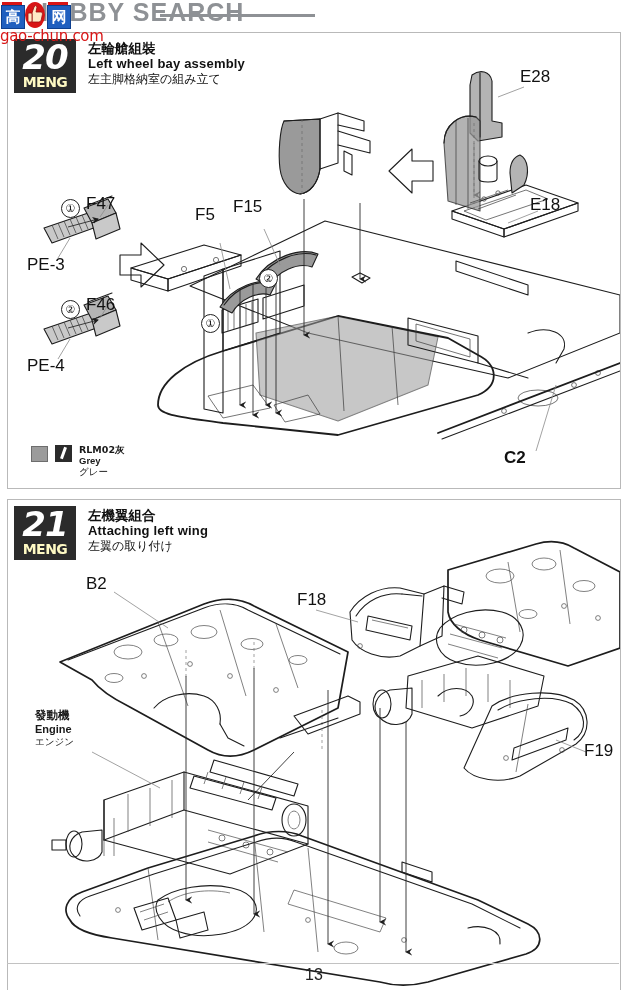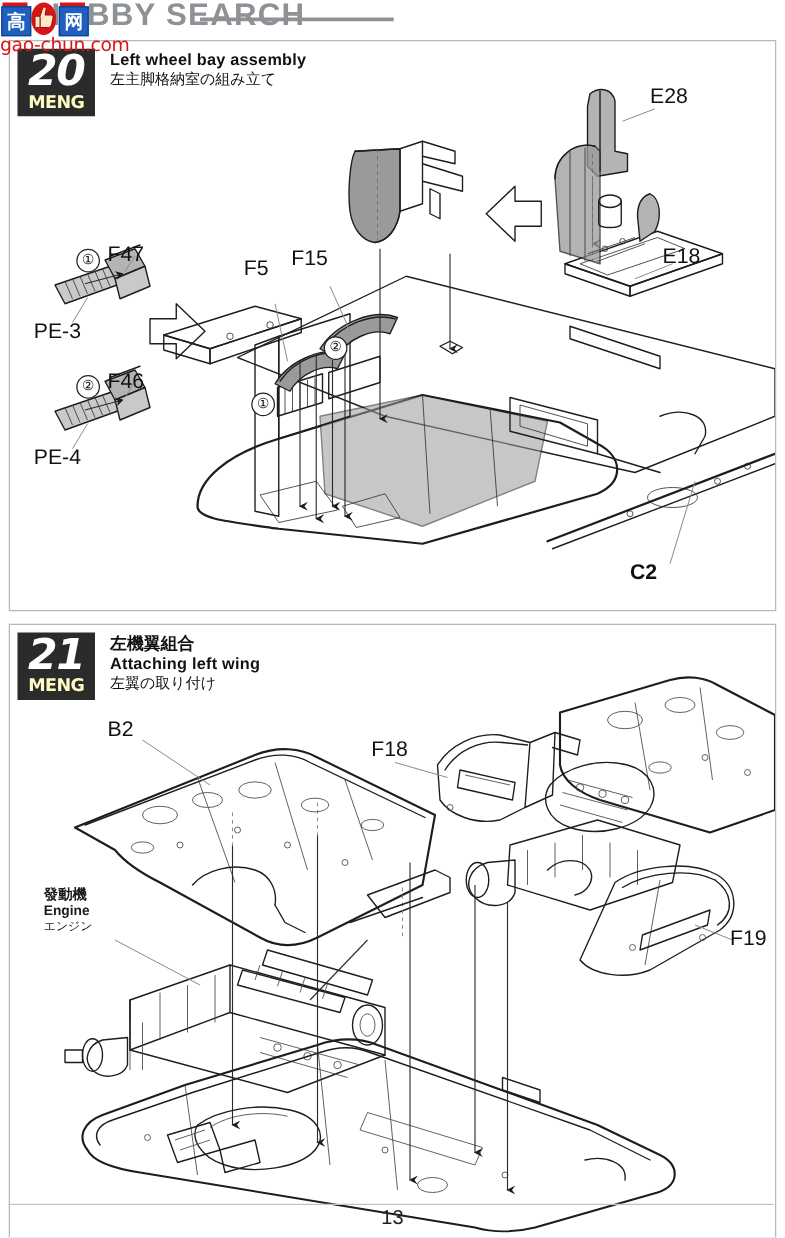--- a/index.html
+++ b/index.html
@@ -134,20 +134,21 @@
 </div>
 
 <div class="panel" id="panel-20">
 
   <div class="step-head" style="left:6px;top:6px;">
     <div class="step-badge">
       <div class="step-num">20</div>
       <div class="step-brand">MENG</div>
     </div>
     <div class="step-titles">
+      <div class="t-cn">左輪艙組裝</div>
       <div class="t-en">Left wheel bay assembly</div>
       <div class="t-jp">左主脚格納室の組み立て</div>
     </div>
   </div>
 
   <svg class="art" width="612" height="455" viewBox="0 0 612 455">
     <defs>
       <style>
         .ln{fill:none;stroke:#1d1d1d;stroke-width:1.1;stroke-linejoin:round;stroke-linecap:round;}
         .ln2{fill:none;stroke:#1d1d1d;stroke-width:1.8;stroke-linejoin:round;stroke-linecap:round;}
@@ -338,20 +339,29 @@
   <div class="lbl" style="left:187px;top:172px;">F5</div>
   <div class="lbl" style="left:225px;top:164px;">F15</div>
 
   <div class="lbl" style="left:512px;top:34px;">E28</div>
   <div class="lbl" style="left:522px;top:162px;">E18</div>
   <div class="lbl" style="left:496px;top:415px;font-weight:bold;">C2</div>
 
   <div class="circ" style="left:193px;top:281px;">①</div>
   <div class="circ" style="left:251px;top:236px;">②</div>
 
+  <div class="paint-box" style="left:23px;top:411px;">
+    <div class="sw"></div>
+    <div class="brush"></div>
+    <div class="paint-txt">
+      <div class="p-cn">RLM02灰</div>
+      <div class="p-en">Grey</div>
+      <div class="p-jp">グレー</div>
+    </div>
+  </div>
 </div>
 
 <div class="panel" id="panel-21">
 
   <div class="step-head" style="left:6px;top:6px;">
     <div class="step-badge">
       <div class="step-num">21</div>
       <div class="step-brand">MENG</div>
     </div>
     <div class="step-titles">

